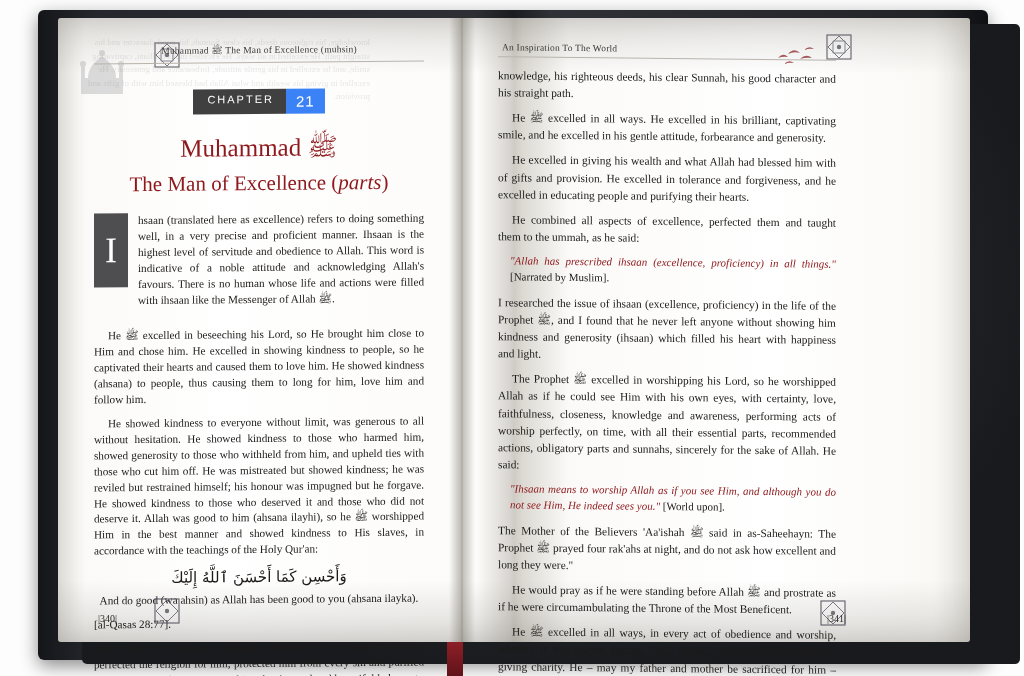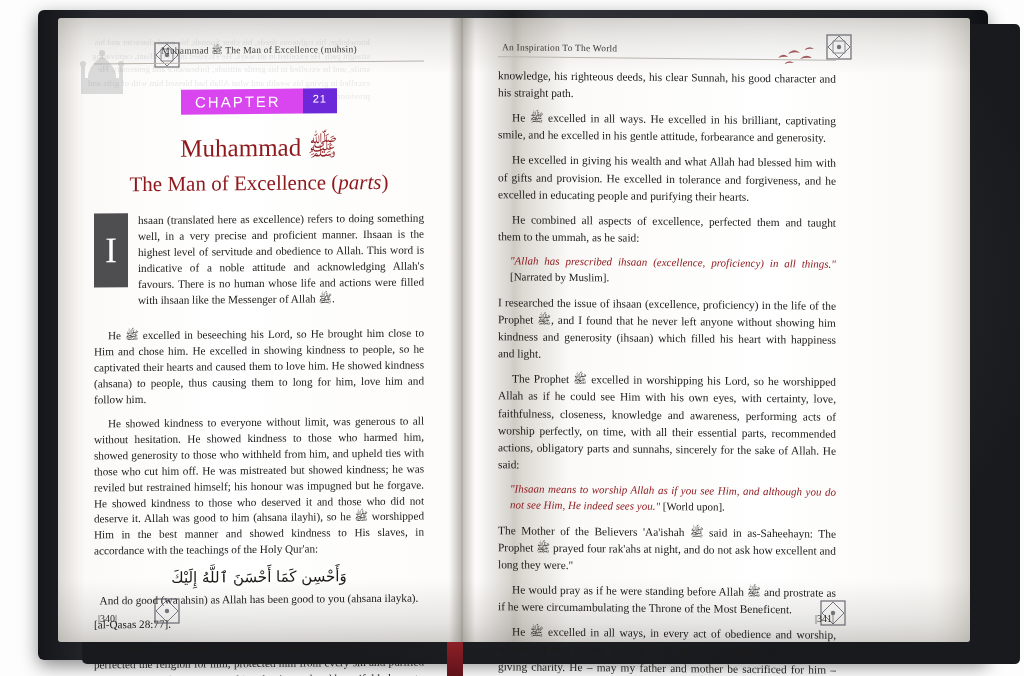--- a/index.html
+++ b/index.html
@@ -63,25 +63,25 @@
     font-size:9.5px;letter-spacing:.2px;color:#3b3936;
     text-align:center;margin-bottom:4px;
   }
   .runhead.rightal{text-align:left;padding-left:4px;}
   .rule{height:1px;background:#b9b4ac;margin:3px 0 10px 0;}
 
   .chapter-tag{
     display:flex;justify-content:center;align-items:stretch;margin:26px 0 18px 0;
   }
   .chapter-tag .word{
-    background:#d946ef;color:#fff;font-size:15px;letter-spacing:2px;
-    padding:4px 22px 4px 14px;font-family:"Liberation Sans",sans-serif;
+    background:#404040;color:#fff;font-size:11px;letter-spacing:2px;
+    padding:4px 12px 4px 14px;font-family:"Liberation Sans",sans-serif;
   }
   .chapter-tag .num{
-    background:#6d28d9;color:#fff;font-size:11px;letter-spacing:1px;
+    background:#3b82f6;color:#fff;font-size:15px;letter-spacing:1px;
     padding:4px 10px;font-family:"Liberation Sans",sans-serif;
   }
   .title1{
     text-align:center;font-size:25px;color:#8e181c;margin:4px 0 2px 0;
     font-family:"Liberation Serif",serif;
   }
   .title2{
     text-align:center;font-size:21px;color:#8e181c;margin:0 0 16px 0;
   }
   .title2 em{font-style:italic;}
@@ -105,21 +105,21 @@
     font-family:"DejaVu Sans",sans-serif;
   }
   .centered{text-align:center;}
   em{font-style:italic;}
 
   .folio{
     position:absolute;bottom:18px;font-size:10px;color:#2d2b29;
     font-family:"Liberation Serif",serif;
   }
   .folio.l{left:40px;}
-  .folio.r{right:36px;}
+  .folio.r{right:24px;}
 
   
   .orn{position:absolute;width:26px;height:26px;opacity:.8;}
   .orn svg{display:block;}
 
   
   .bleed{
     position:absolute;left:12px;top:18px;width:300px;height:150px;
     opacity:.10;transform:scaleX(-1);font-size:9px;line-height:1.5;
     color:#222;pointer-events:none;overflow:hidden;

